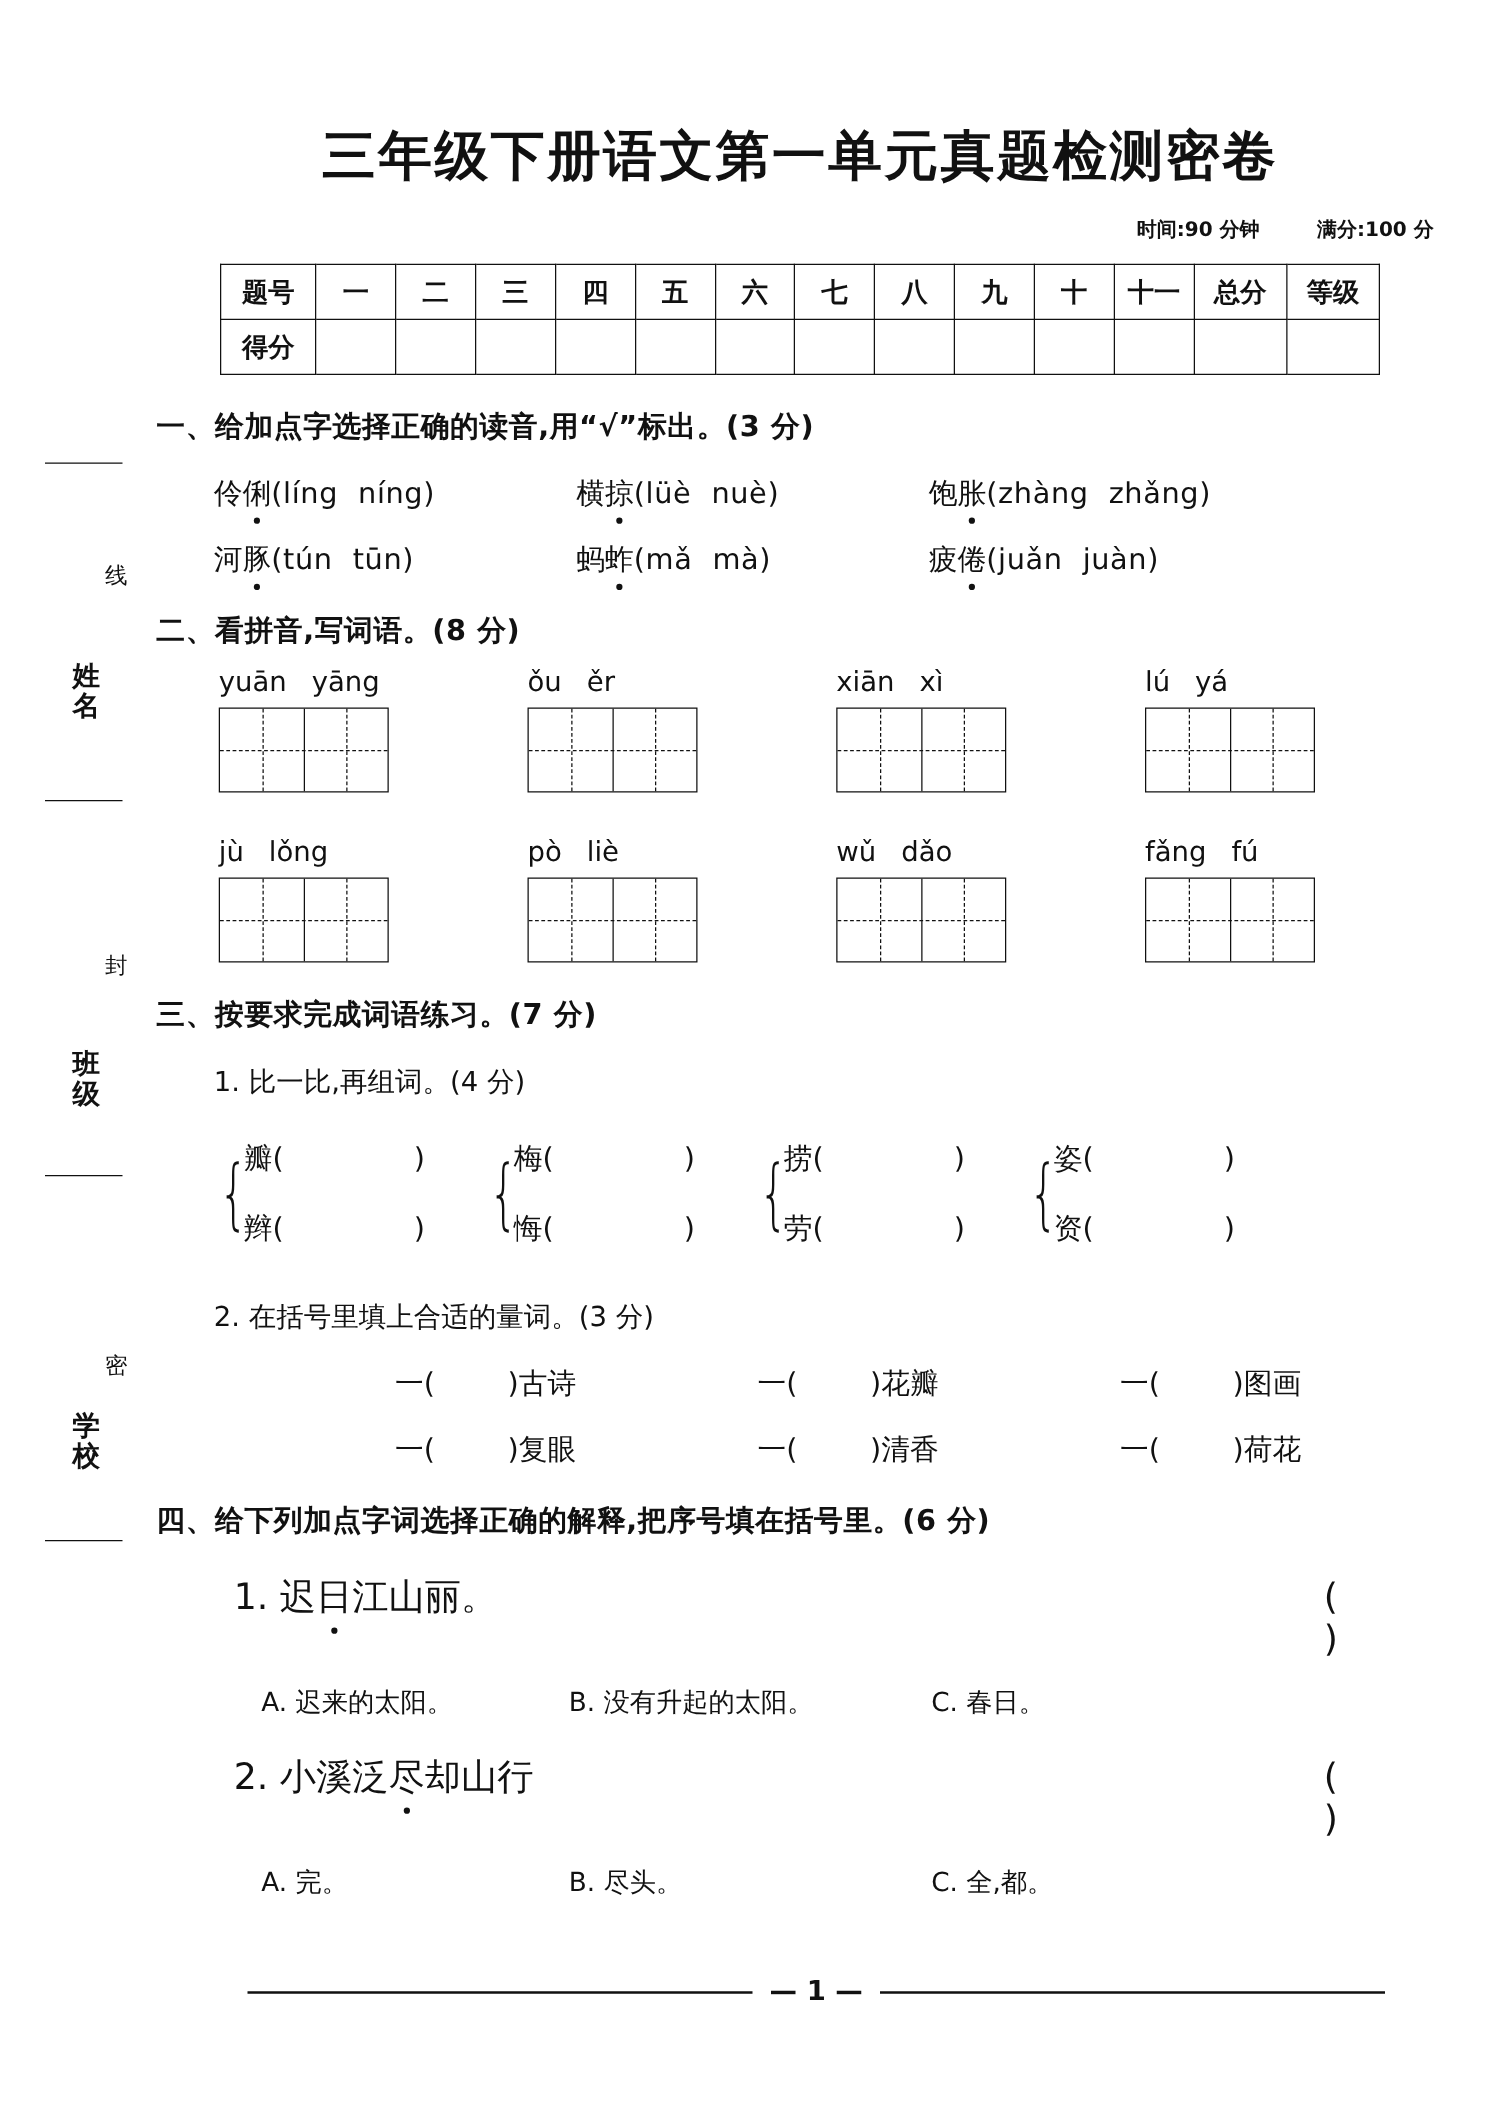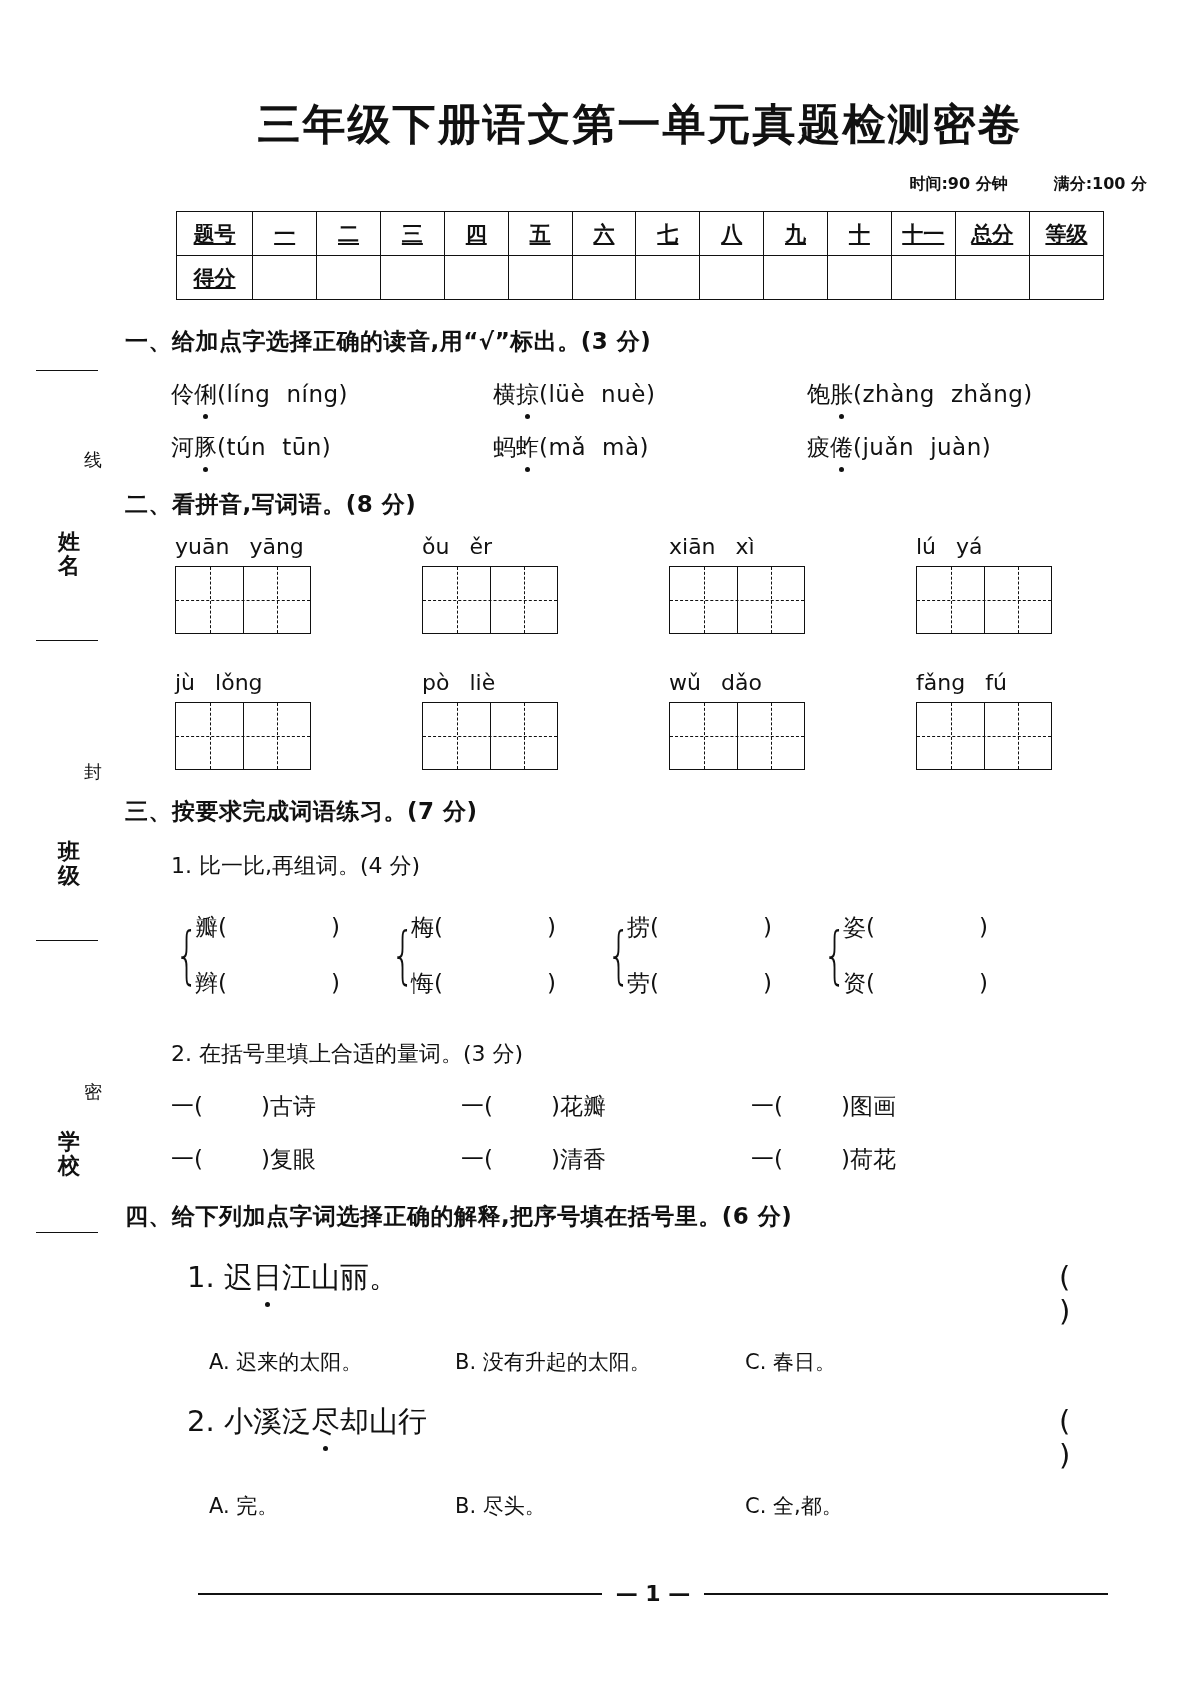--- a/index.html
+++ b/index.html
@@ -71,21 +71,20 @@
     font-weight: 600;
   }
   .meta-line .gap { display: inline-block; width: 46px; }
 
   
   .score-table {
     margin: 16px auto 0 auto;
     width: 928px;
     border-collapse: collapse;
     table-layout: fixed;
-    text-decoration: underline;
   }
   .score-table td {
     border: 1.4px solid #111;
     height: 44px;
     text-align: center;
     vertical-align: middle;
     font-size: 21px;
     font-weight: 600;
   }
   .score-table td.head-cell { width: 74px; }
@@ -106,21 +105,20 @@
     font-size: 22px;
     font-weight: 500;
   }
 
   
   .pin-row {
     margin-top: 22px;
     margin-left: 46px;
     display: flex;
     font-size: 23px;
-    gap: 32px;
   }
   .pin-item { position: relative; }
   .pin-item.c1 { width: 290px; }
   .pin-item.c2 { width: 282px; }
   .pin-item.c3 { width: 300px; }
   .dotchar { position: relative; display: inline-block; }
   .dotchar::after {
     content: "";
     position: absolute;
     left: 50%; bottom: -9px;
@@ -205,21 +203,21 @@
     width: 104px;
   }
 
   
   .mw-row {
     margin-top: 22px;
     margin-left: 46px;
     display: flex;
     font-size: 23px;
   }
-  .mw-item { width: 290px; white-space: nowrap; }
+  .mw-item { width: 290px; white-space: nowrap; text-align: right; }
   .mw-item .blank { display: inline-block; width: 58px; }
 
   
   .q-line {
     margin-top: 26px;
     margin-left: 62px;
     font-size: 29px;
     display: flex;
     align-items: baseline;
   }

